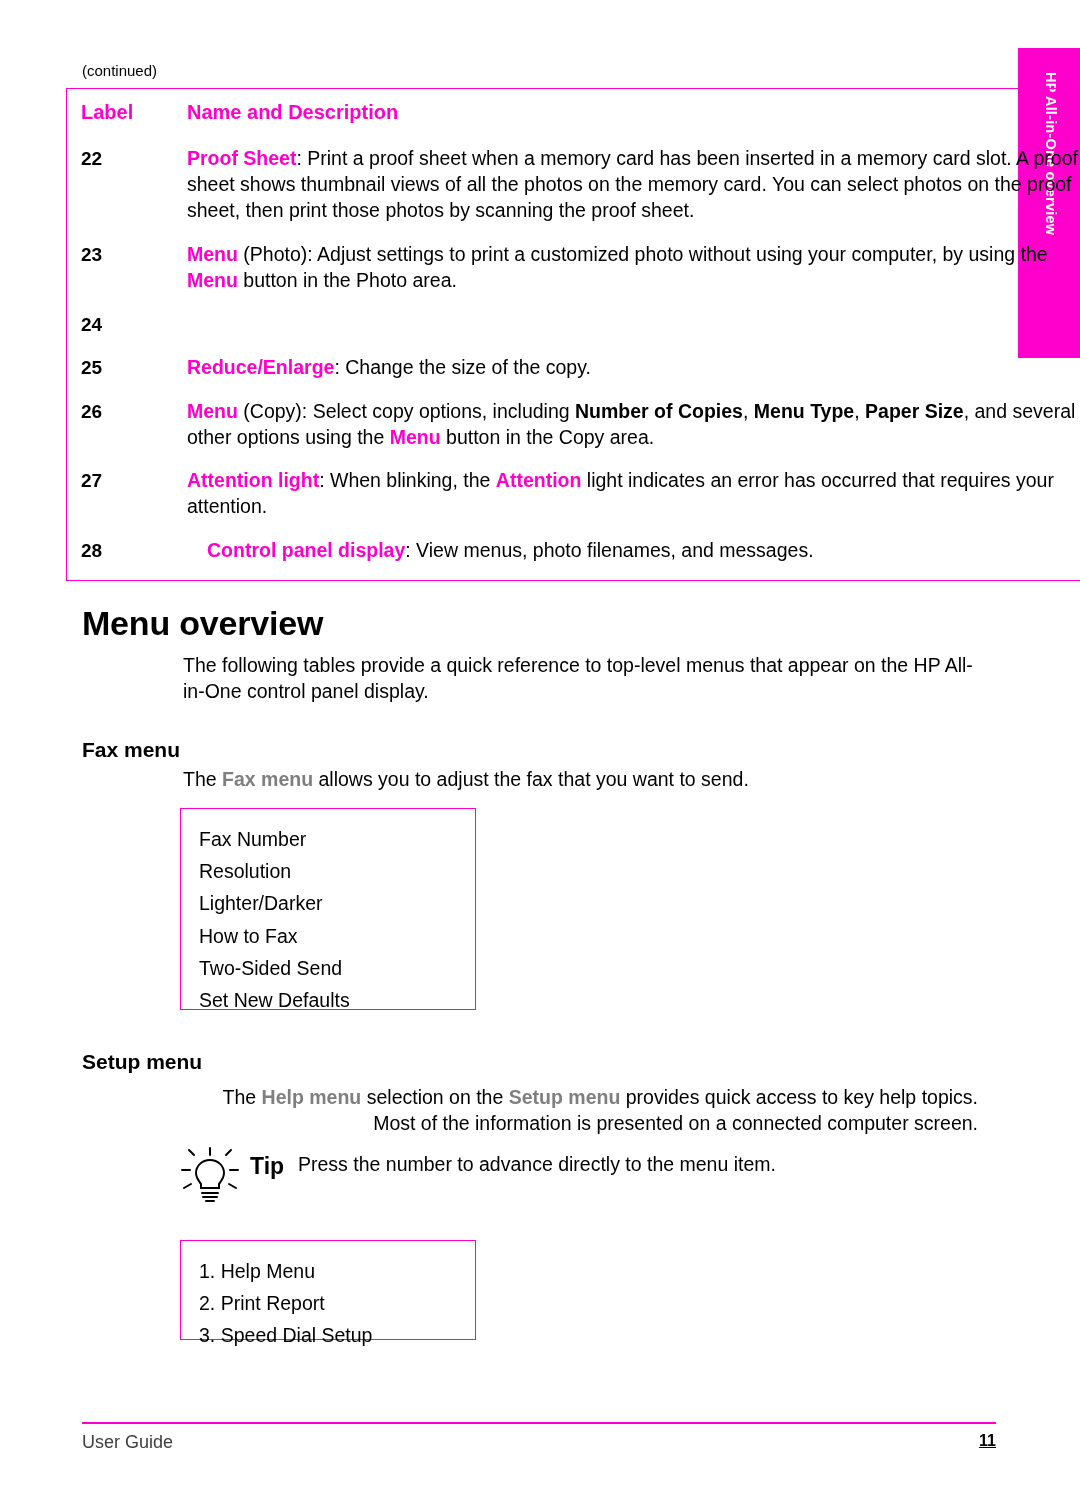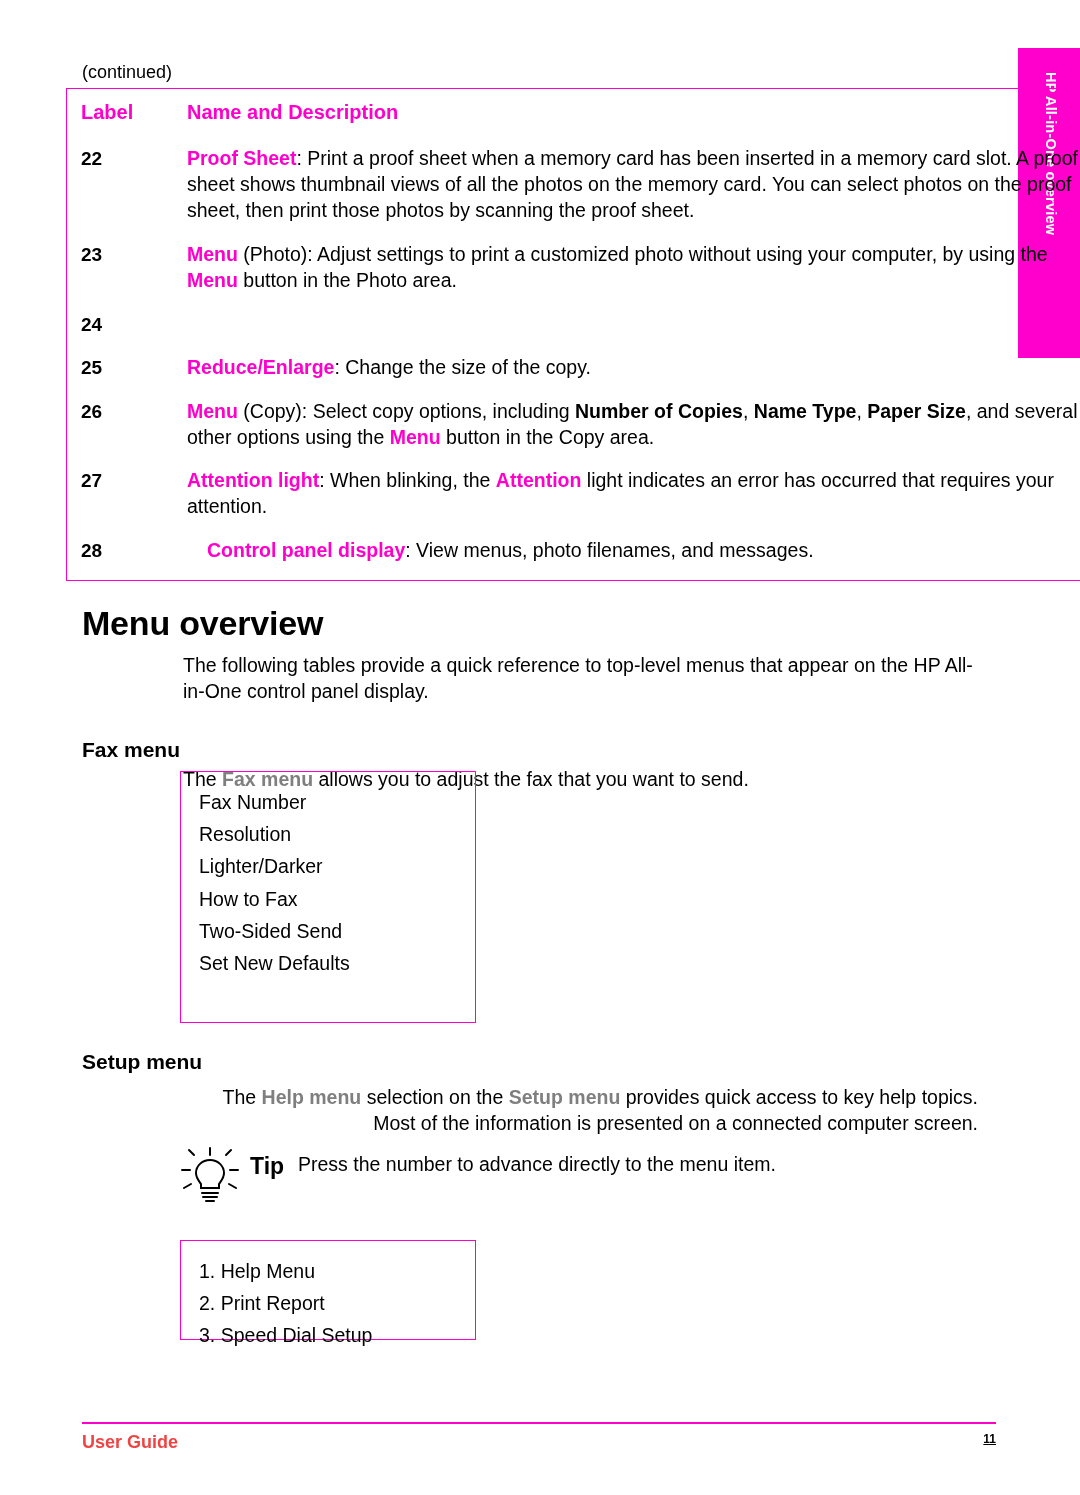--- a/index.html
+++ b/index.html
@@ -36,21 +36,21 @@
     transform-origin: left top;
     left: 41px;
     top: 24px;
   }
 
   
   .continued {
     position: absolute;
     left: 82px;
     top: 62px;
-    font-size: 18px;
+    font-size: 15px;
     color: #000;
   }
 
   
   .tbl {
     position: absolute;
     left: 66px;
     top: 88px;
     width: 1044px;
     border: 1.5px solid #ff00cc;
@@ -163,30 +163,30 @@
     top: 1422px;
     width: 914px;
     height: 1.5px;
     background: #ff00cc;
   }
   .footer-left {
     position: absolute;
     left: 82px;
     top: 1432px;
     font-size: 18px;
-    font-weight: bold;
-    color: #ef4444;
+    font-weight: normal;
+    color: #404040;
   }
   .footer-right {
     position: absolute;
     left: 955px;
     top: 1432px;
     width: 41px;
     text-align: right;
-    font-size: 12px;
+    font-size: 16px;
     font-weight: bold;
     color: #000;
     text-decoration: underline;
   }
 </style>
 </head>
 <body>
 
 <div class="side-tab">
   <span class="side-tab-text">HP All-in-One overview</span>
@@ -236,21 +236,21 @@
     <div class="col-desc desc">
       <span class="mg">Reduce/Enlarge</span><span>: Change the size of the copy.</span>
     </div>
   </div>
 
   <div class="tbl-row row-body">
     <div class="col-label">
       <span class="rownum">26</span>
     </div>
     <div class="col-desc desc">
-      <span class="mg">Menu</span><span> (Copy): Select copy options, including </span><span class="bd">Number of Copies</span><span>, </span><span class="bd">Name Type</span><span>, </span><span class="bd">Paper Size</span><span>, and several other options using the </span><span class="mg">Menu</span><span> button in the Copy area.</span>
+      <span class="mg">Menu</span><span> (Copy): Select copy options, including </span><span class="bd">Number of Copies</span><span>, </span><span class="bd">Menu Type</span><span>, </span><span class="bd">Paper Size</span><span>, and several other options using the </span><span class="mg">Menu</span><span> button in the Copy area.</span>
     </div>
   </div>
 
   <div class="tbl-row row-body">
     <div class="col-label">
       <span class="rownum">27</span>
     </div>
     <div class="col-desc desc">
       <span class="mg">Attention light</span><span>: When blinking, the </span><span class="mg">Attention</span><span> light indicates an error has occurred that requires your attention.</span>
     </div>
@@ -267,21 +267,21 @@
 </div>
 
 <h1 class="section">Menu overview</h1>
 
 <div class="para" style="left:183px; top:652px; width:790px;">The following tables provide a quick reference to top-level menus that appear on the HP All-in-One control panel display.</div>
 
 <div class="sub-h" style="left:82px; top:738px;">Fax menu</div>
 
 <div class="para" style="left:183px; top:766px; width:790px;"><span>The </span><span class="grey-b">Fax menu</span><span> allows you to adjust the fax that you want to send.</span></div>
 
-<div class="menubox" style="left:180px; top:771px; width:296px; height:252px;">
+<div class="menubox" style="left:180px; top:808px; width:296px; height:202px;">
   <div>Fax Number</div>
   <div>Resolution</div>
   <div>Lighter/Darker</div>
   <div>How to Fax</div>
   <div>Two-Sided Send</div>
   <div>Set New Defaults</div>
 </div>
 
 <div class="sub-h" style="left:82px; top:1050px;">Setup menu</div>
 

